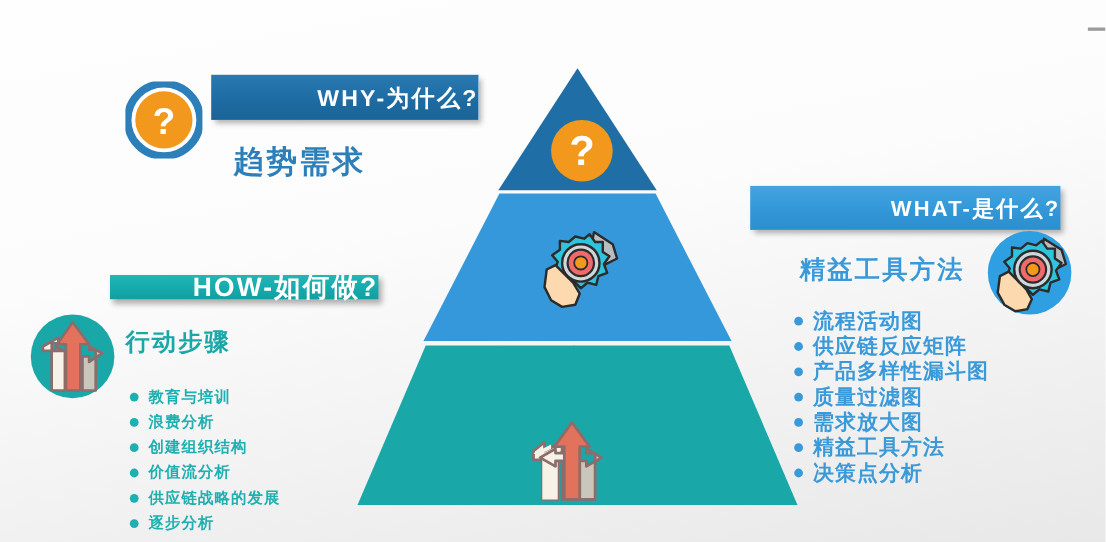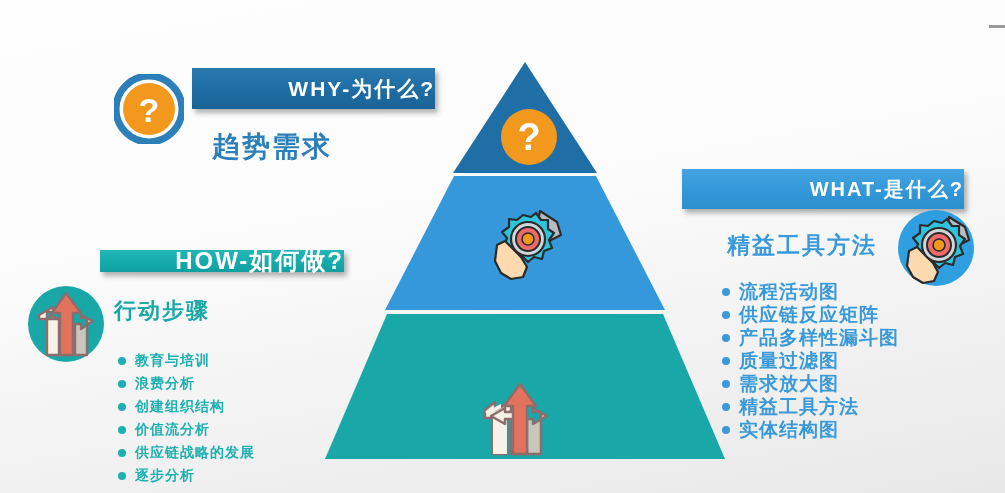--- a/index.html
+++ b/index.html
@@ -209,21 +209,21 @@
     <li>
         <span class="dot"></span>
         <span>需求放大图</span>
       </li>
     <li>
         <span class="dot"></span>
         <span>精益工具方法</span>
       </li>
     <li>
         <span class="dot"></span>
-        <span>实体结构图</span>
+        <span>决策点分析</span>
       </li>
   </ul>
 
   <svg id="icon-how-circle" class="icon-circle" viewBox="0 0 78 78">
     <circle cx="39" cy="39" r="38" fill="#1aa7a8"></circle>
     <path d="M24 30 L38 38 L24 46 L24 41 L30 41 L30 70 L42 70 L42 34 L24 34 Z" fill="#f6f2e7" stroke="#8d6c6c" stroke-width="2.4" stroke-linejoin="round"></path>
     <path d="M12 30 L26 22 L26 27 L20 27 L20 70 L32 70 L32 34 L12 34 Z" fill="#f6f2e7" stroke="#8d6c6c" stroke-width="2.4" stroke-linejoin="round"></path>
     <path d="M54 30 L66 36 L54 44 L54 39 L48 39 L48 70 L60 70 L60 33 L54 33 Z" fill="#c9c6bb" stroke="#8d6c6c" stroke-width="2.4" stroke-linejoin="round"></path>
     <path d="M39 8 L54 28 L46 28 L46 70 L33 70 L33 28 L25 28 Z" fill="#e2725b" stroke="#8d6c6c" stroke-width="2.4" stroke-linejoin="round"></path>
   </svg>

